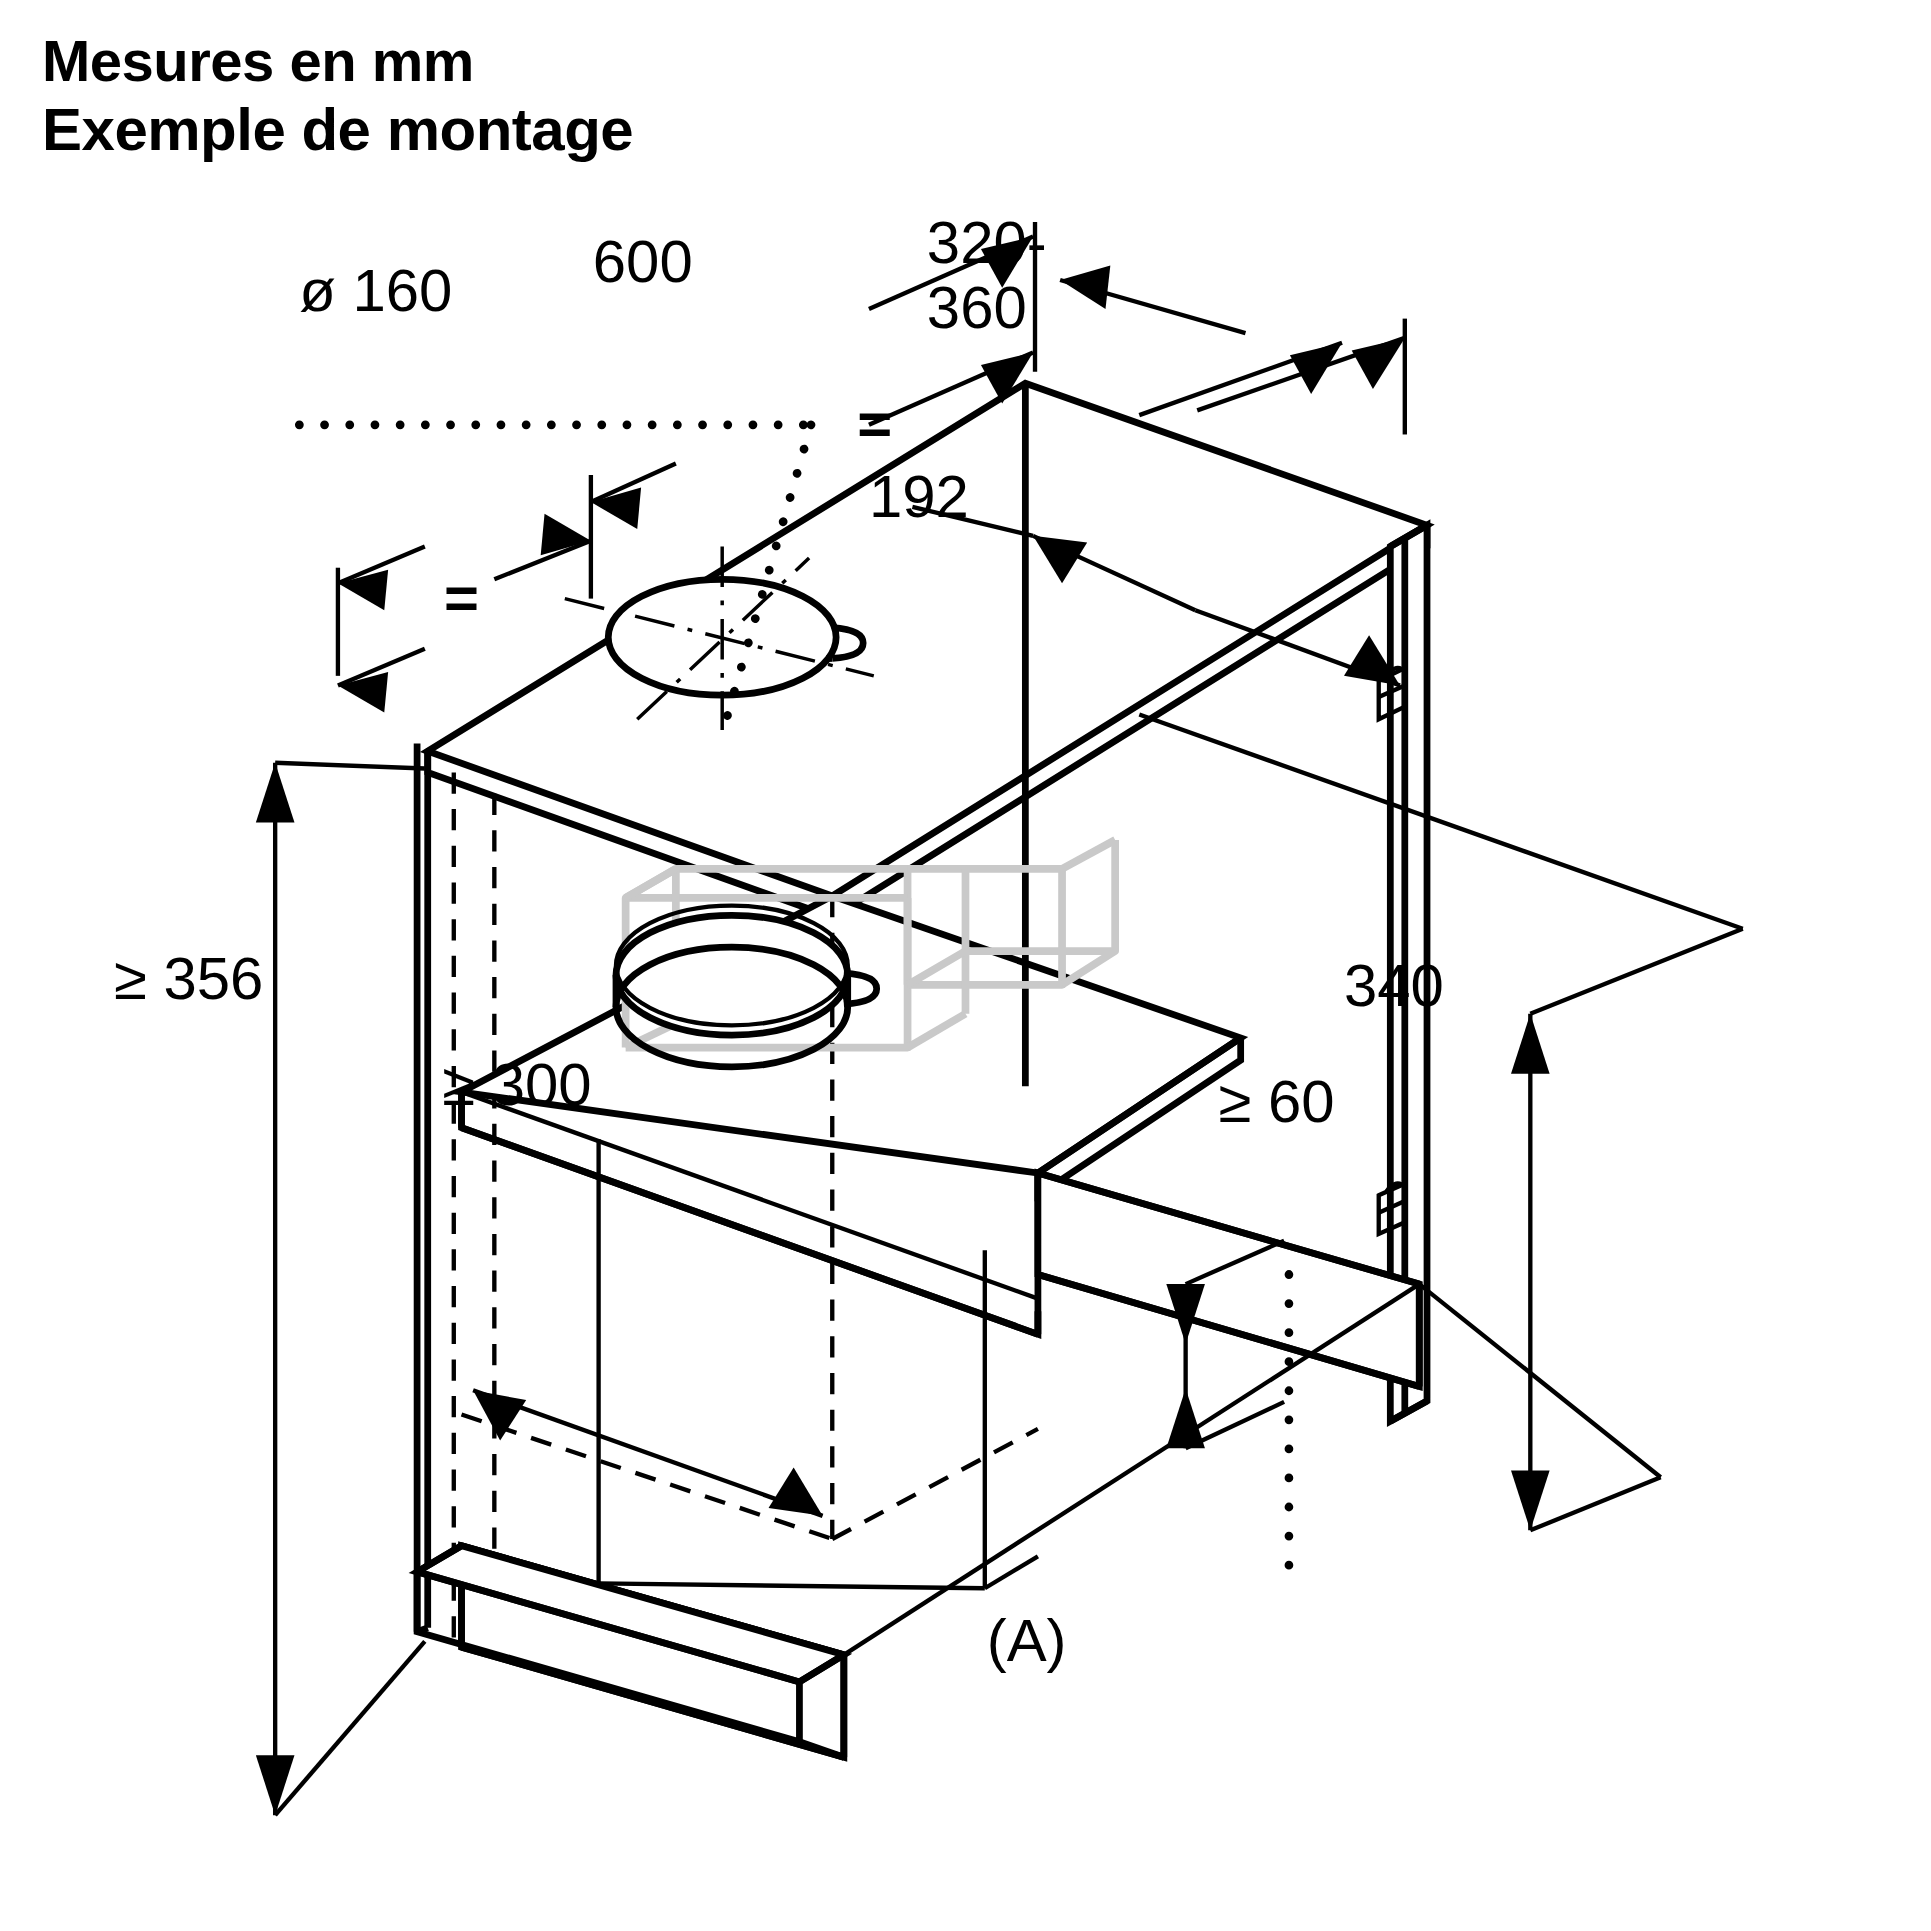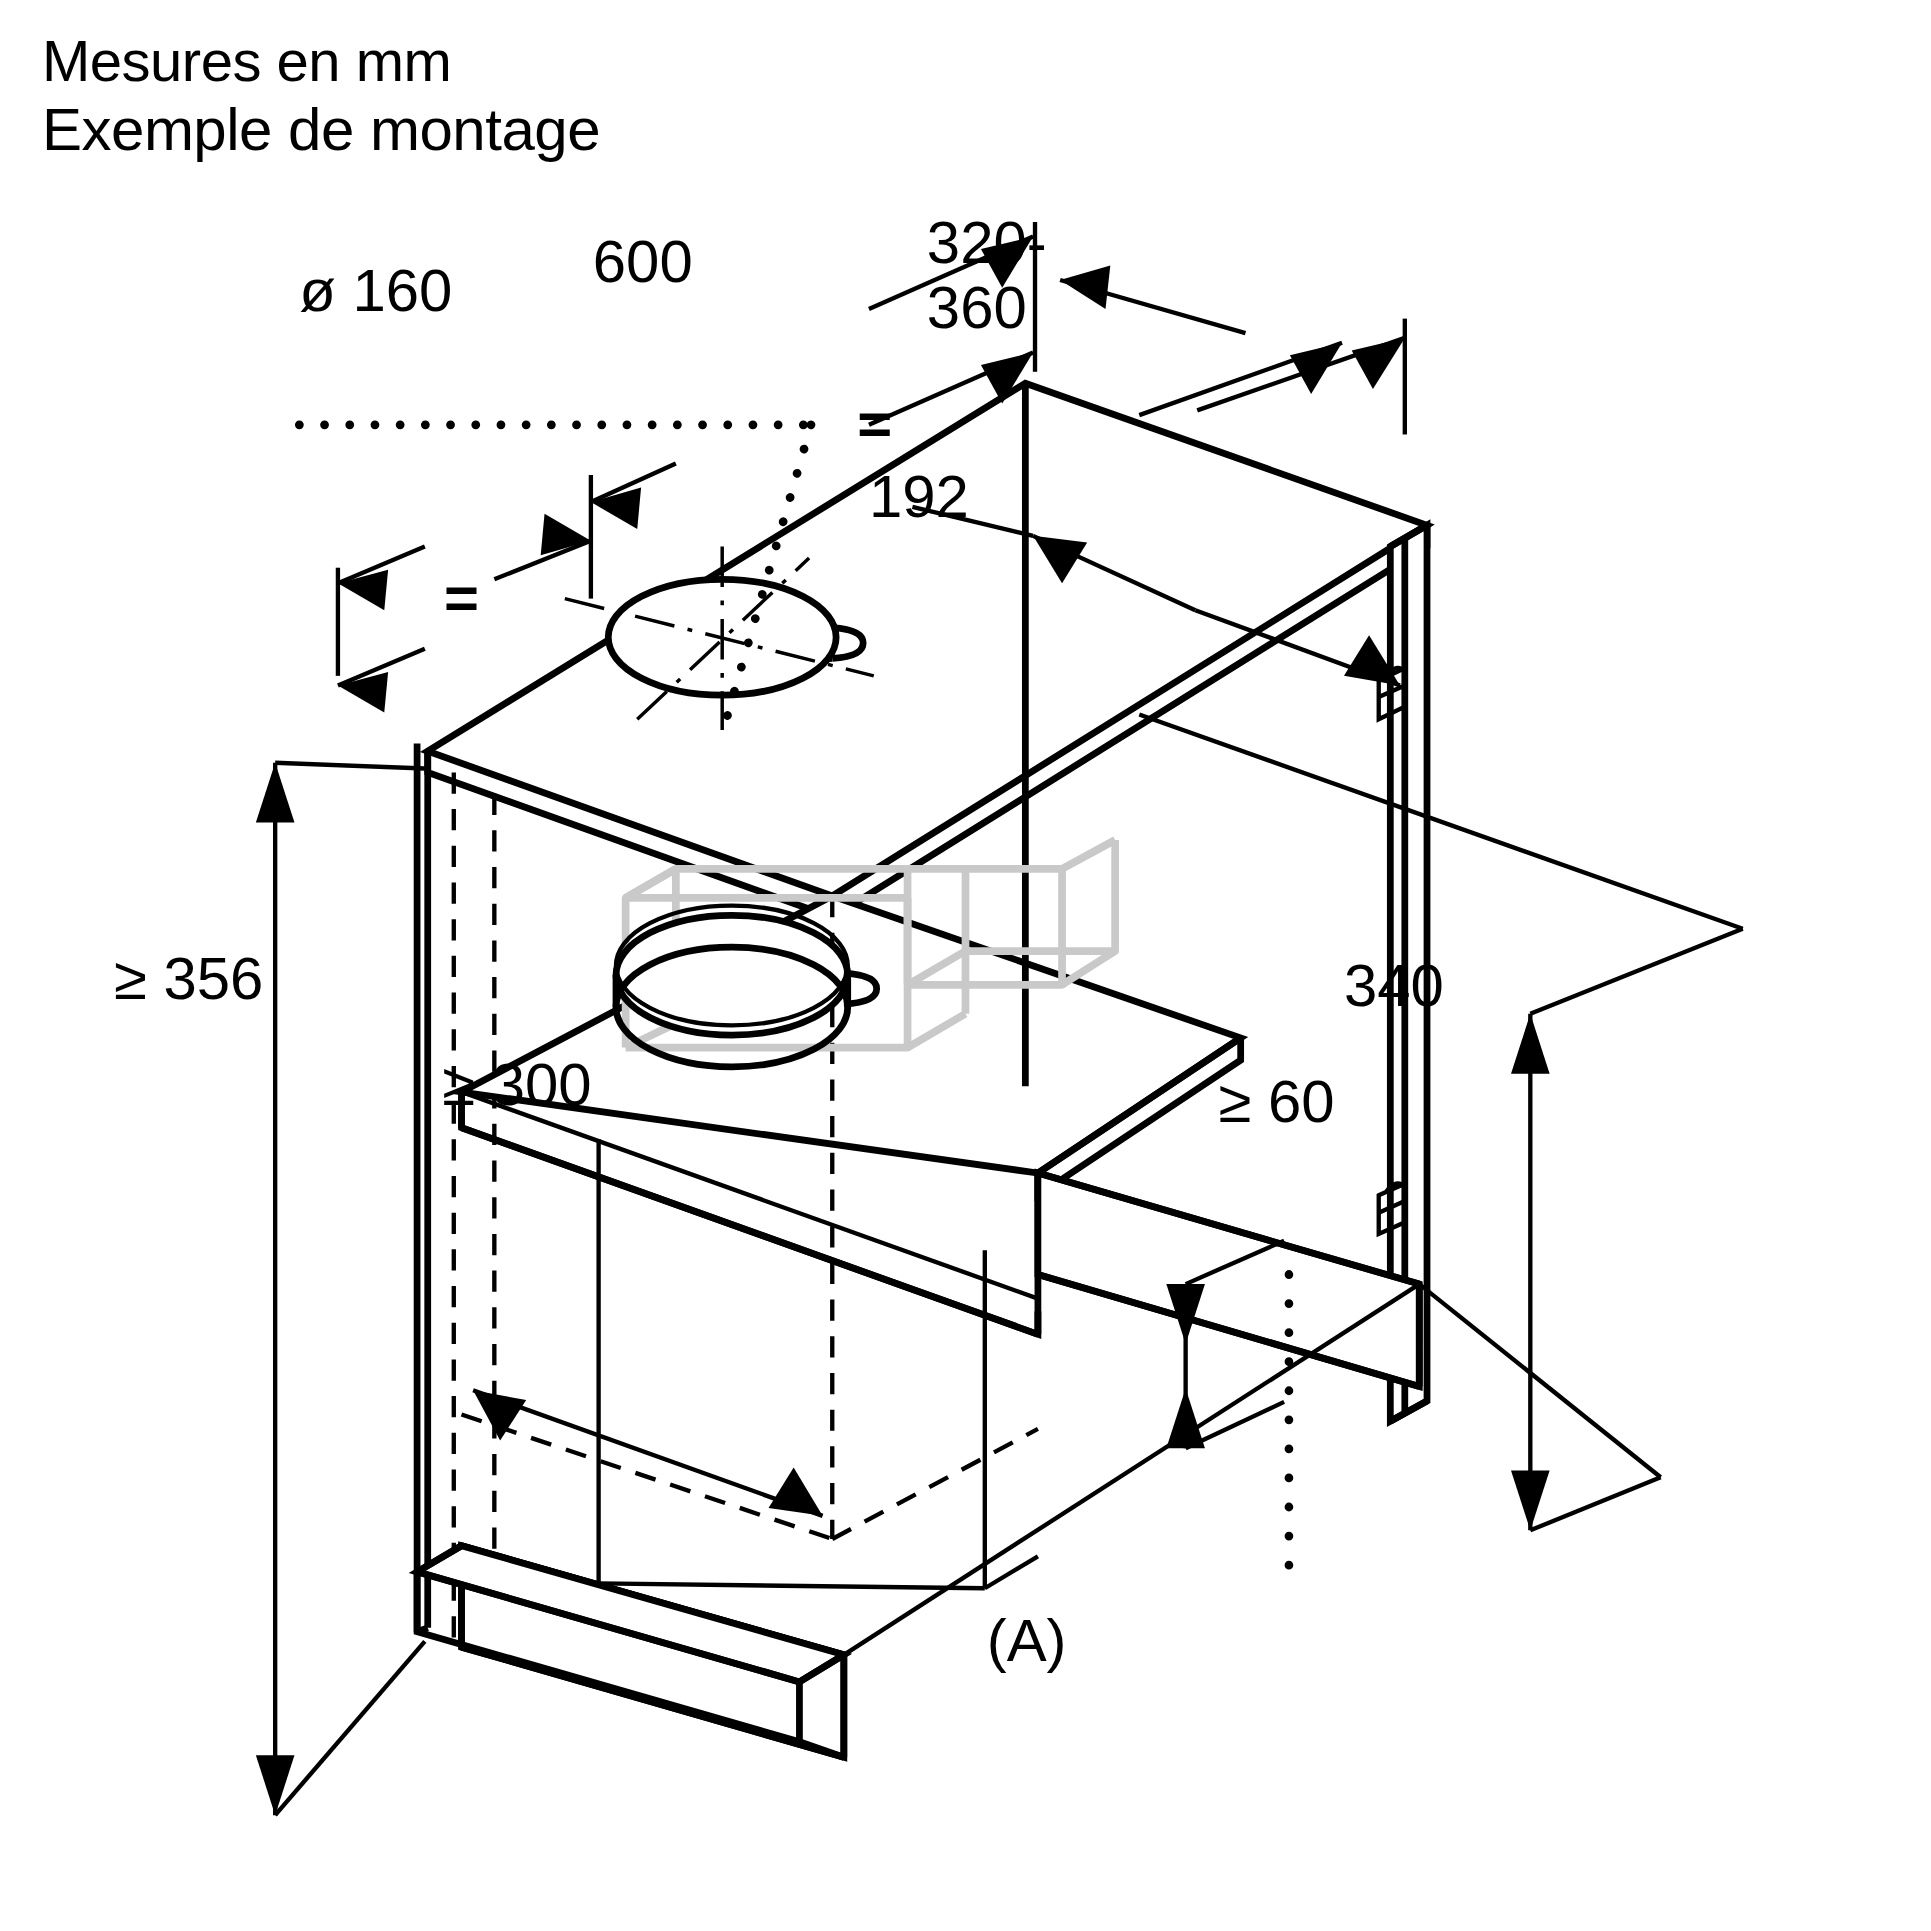--- a/index.html
+++ b/index.html
@@ -1,20 +1,20 @@
 <!DOCTYPE html>
 <html><head>
 <meta charset="utf-8">
 <style>
   html,body{margin:0;padding:0;background:#ffffff;}
   body{width:1931px;height:1931px;font-family:"Liberation Sans",sans-serif;color:#000;}
   #root{position:relative;width:1931px;height:1931px;overflow:hidden;background:#fff;}
   .txt{position:absolute;white-space:pre;}
-  #hdr1{left:42px;top:27px;font-size:58px;font-weight:400;letter-spacing:-0.5px;}
-  #hdr2{left:42px;top:95px;font-size:60px;font-weight:400;letter-spacing:-0.5px;}
+  #hdr1{left:42px;top:27px;font-size:58px;font-weight:700;letter-spacing:-0.5px;}
+  #hdr2{left:42px;top:95px;font-size:60px;font-weight:700;letter-spacing:-0.5px;}
   #foot{left:50px;top:1815px;font-size:58px;font-weight:400;}
   #foot b{font-weight:700;}
   svg{position:absolute;left:0;top:0;width:1931px;height:1931px;}
   text{font-family:"Liberation Sans",sans-serif;fill:#000;}
   .dimtxt{font-size:62px;}
   .eq{font-size:62px;font-weight:700;}
   .alabel{font-size:62px;}
   .ln{stroke:#000;fill:none;}
   .thick{stroke-width:7;}
   .med{stroke-width:4.5;}

